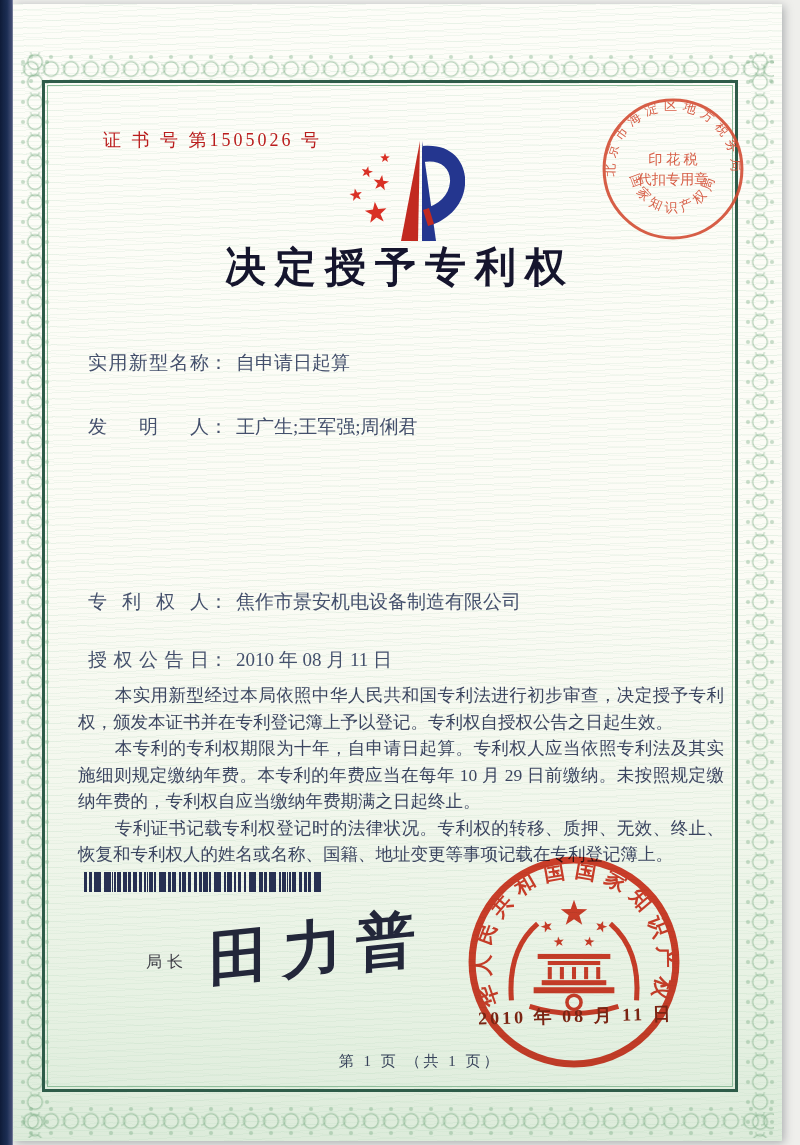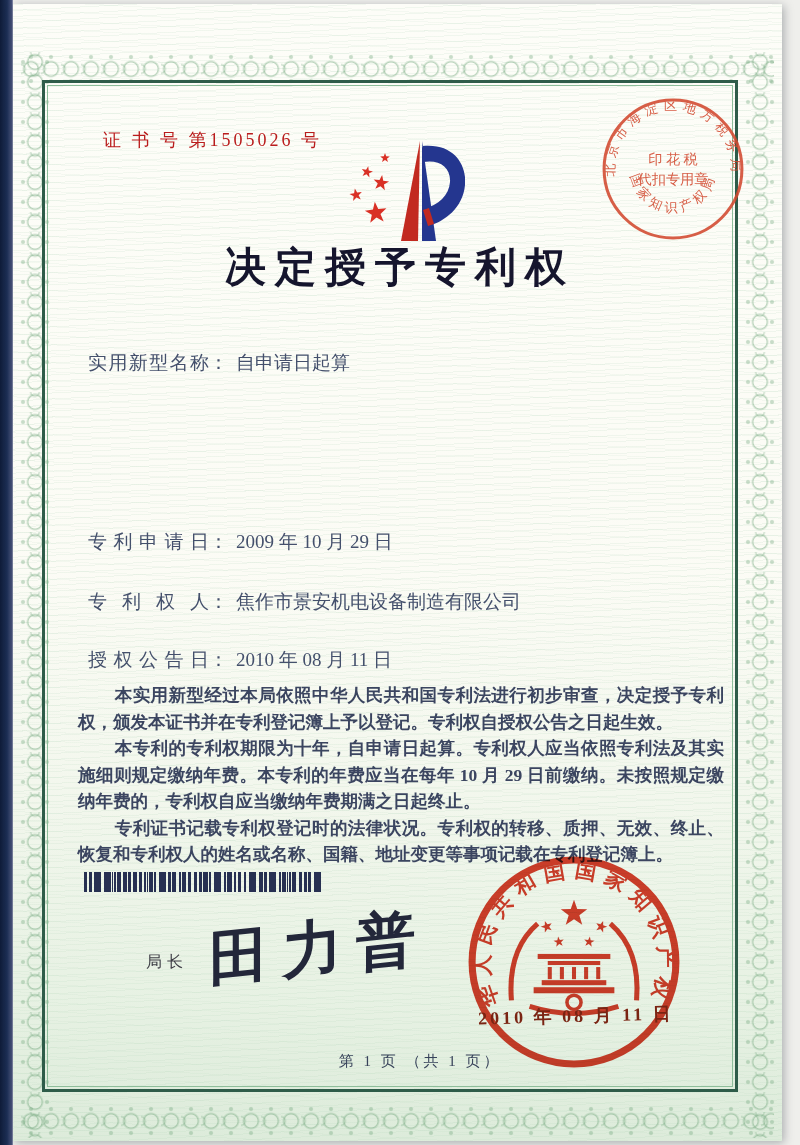--- a/index.html
+++ b/index.html
@@ -43,21 +43,21 @@
     border:1px solid #8dbd9a;}
   
   .cert-no{position:absolute;left:103px;top:128px;font-size:18px;color:#b91c1c;letter-spacing:3px;text-align:right;}
   .title{position:absolute;left:0;top:240px;width:800px;text-align:center;
     font-size:41px;font-weight:700;color:#15152d;letter-spacing:9px;}
   .field{position:absolute;left:88px;font-size:19px;color:#44506c;white-space:nowrap;}
   .flabel{display:inline-block;width:121px;text-align:justify;text-align-last:justify;-moz-text-align-last:justify;}
   .fcolon{display:inline-block;margin-right:8px;}
   .paras{position:absolute;left:78px;top:682px;width:646px;font-size:17.5px;
     color:#3b4560;line-height:26.5px;text-align:justify;}
-  .paras p{margin:0;text-indent:2.1em;font-weight:bold;}
+  .paras p{margin:0;text-indent:2.1em;}
   .barcode{position:absolute;left:84px;top:872px;width:238px;height:20px;
     background:
       repeating-linear-gradient(90deg,#273052 0 2px,rgba(0,0,0,0) 2px 5px),
       repeating-linear-gradient(90deg,#273052 0 1px,rgba(0,0,0,0) 1px 7px),
       repeating-linear-gradient(90deg,#273052 0 3px,rgba(0,0,0,0) 3px 11px),
       repeating-linear-gradient(90deg,#273052 0 1px,rgba(0,0,0,0) 1px 13px);}
   .director{position:absolute;left:146px;top:952px;font-size:16px;color:#3c3c44;letter-spacing:5px;}
   .sig{position:absolute;left:208px;top:905px;width:290px;font-size:60px;font-weight:700;
     color:#23273a;letter-spacing:14px;transform:rotate(-6deg) skewX(-6deg);white-space:nowrap;}
   .seal-date{position:absolute;left:478px;top:1004px;font-size:18px;font-weight:700;
@@ -127,22 +127,22 @@
     <polygon points="87,3 87,103 101,103" fill="#24368f"></polygon>
     <path d="M88,8 C119,5 132,27 130,47 C128,70 109,84 93,88 L88,71 C104,67 114,57 115,44 C116,29 104,21 88,24 Z" fill="#24368f"></path>
     <polygon points="88,72 93,88 99,86 94,70" fill="#c22a20"></polygon>
   </svg>
 
   <div class="title">决定授予专利权</div>
 
   <div class="field" style="top:350px">
     <span class="flabel">实用新型名称</span><span class="fcolon">：</span><span>自申请日起算</span>
   </div>
-  <div class="field" style="top:529px">
-    <span class="flabel">专利申请日</span><span class="fcolon">：</span><span>2009 年 10 月 29 日</span>
+  <div class="field" style="top:414px">
+    <span class="flabel">发明人</span><span class="fcolon">：</span><span>王广生;王军强;周俐君</span>
   </div>
   <div class="field" style="top:589px">
     <span class="flabel">专利权人</span><span class="fcolon">：</span><span>焦作市景安机电设备制造有限公司</span>
   </div>
   <div class="field" style="top:647px">
     <span class="flabel">授权公告日</span><span class="fcolon">：</span><span>2010 年 08 月 11 日</span>
   </div>
 
   <div class="paras">
     <p>本实用新型经过本局依照中华人民共和国专利法进行初步审查，决定授予专利权，颁发本证书并在专利登记簿上予以登记。专利权自授权公告之日起生效。</p>

